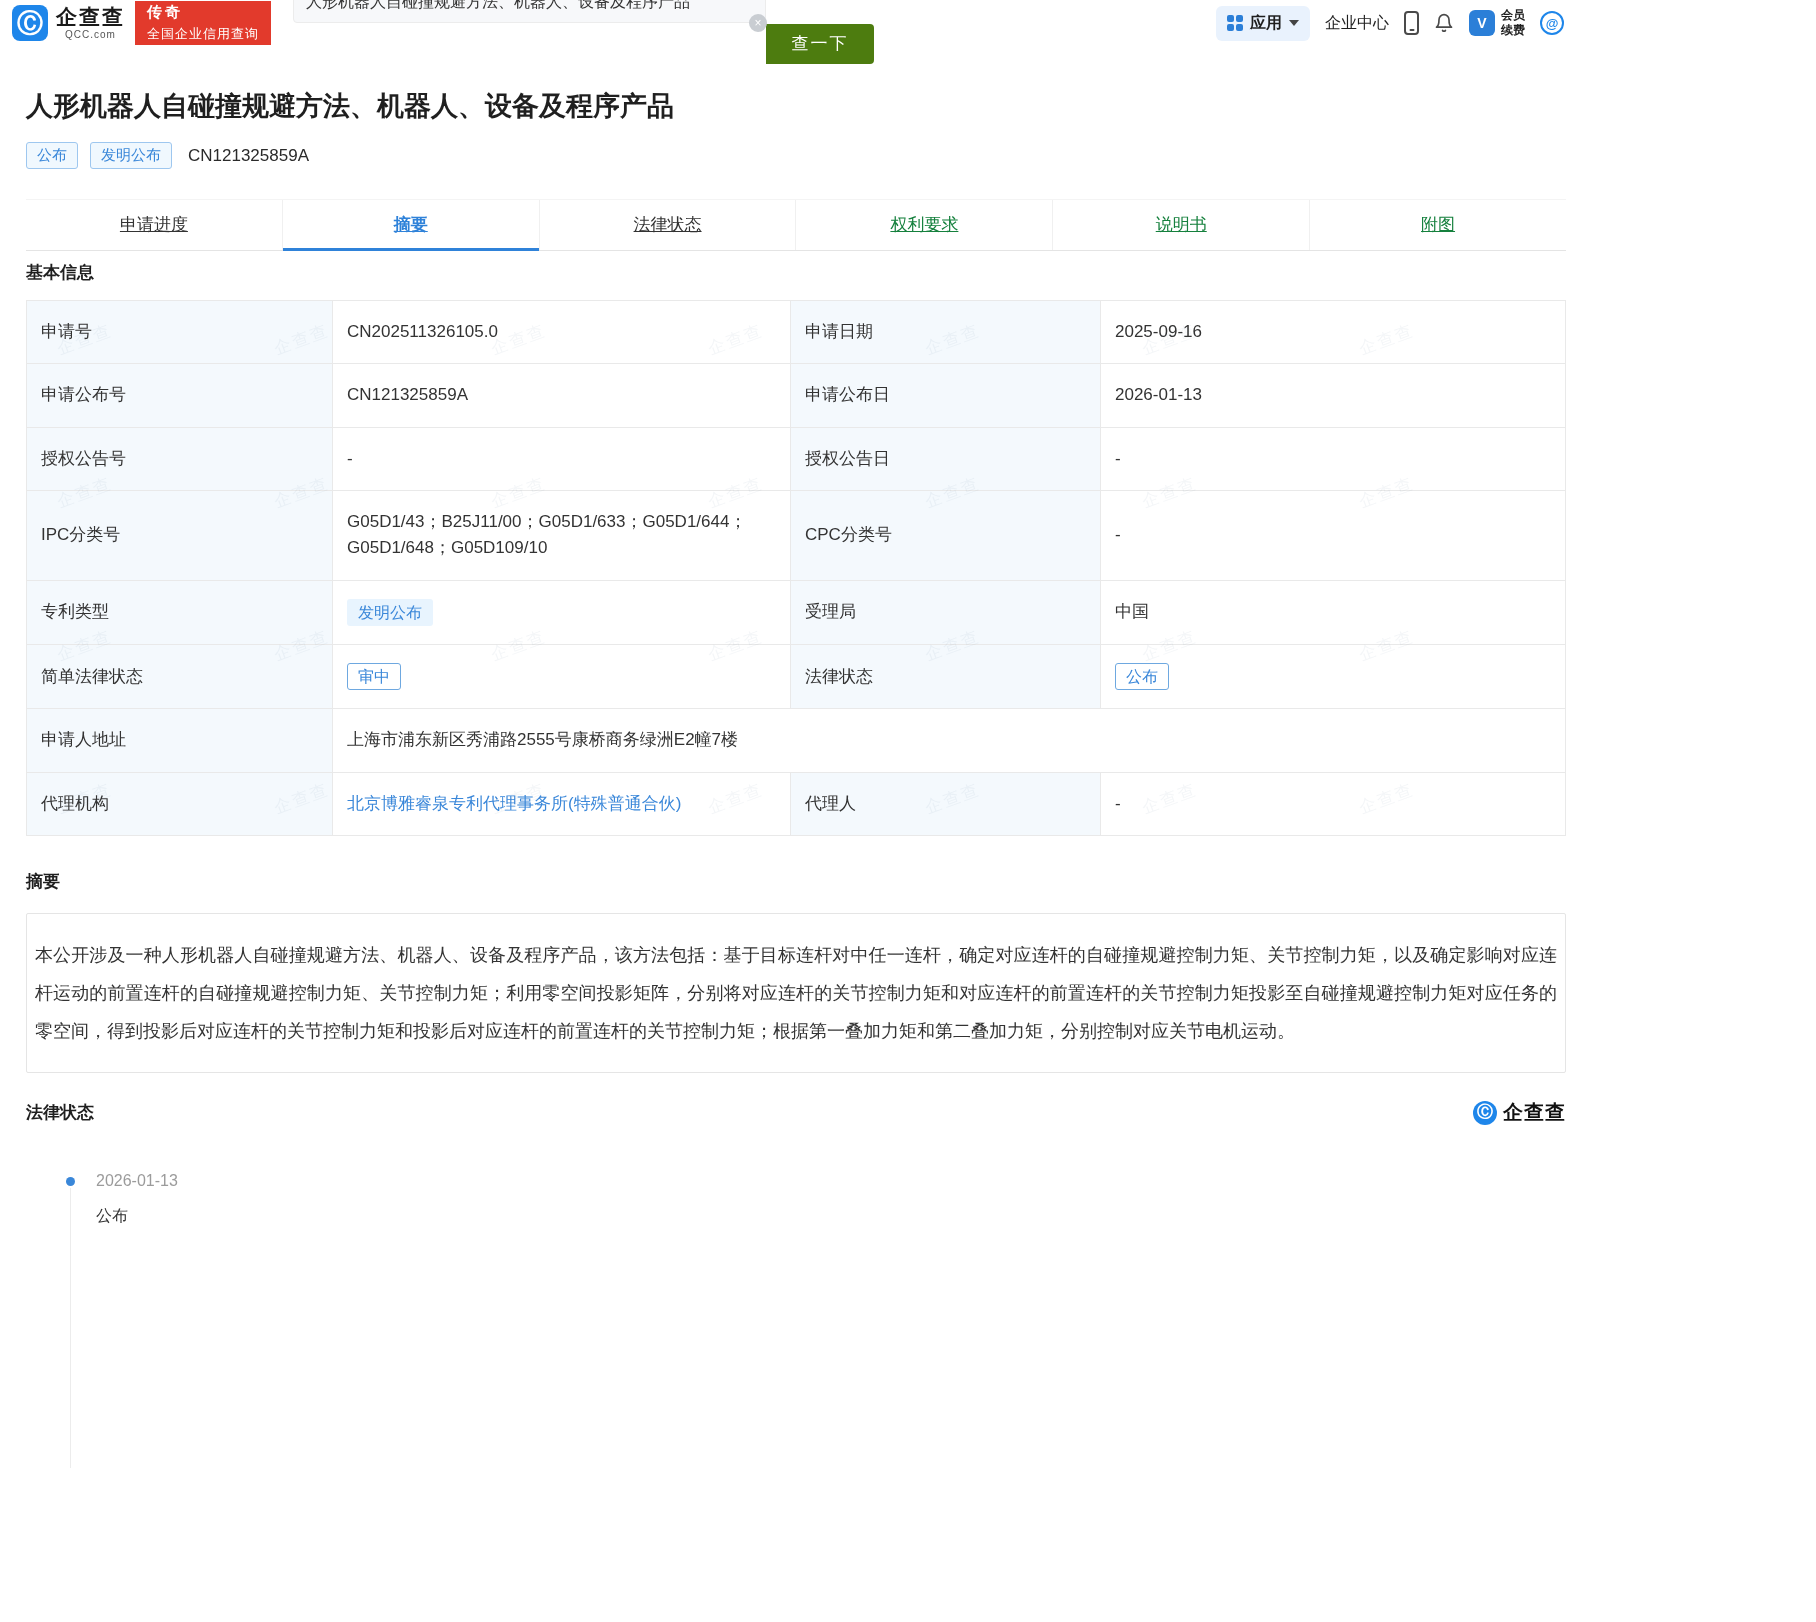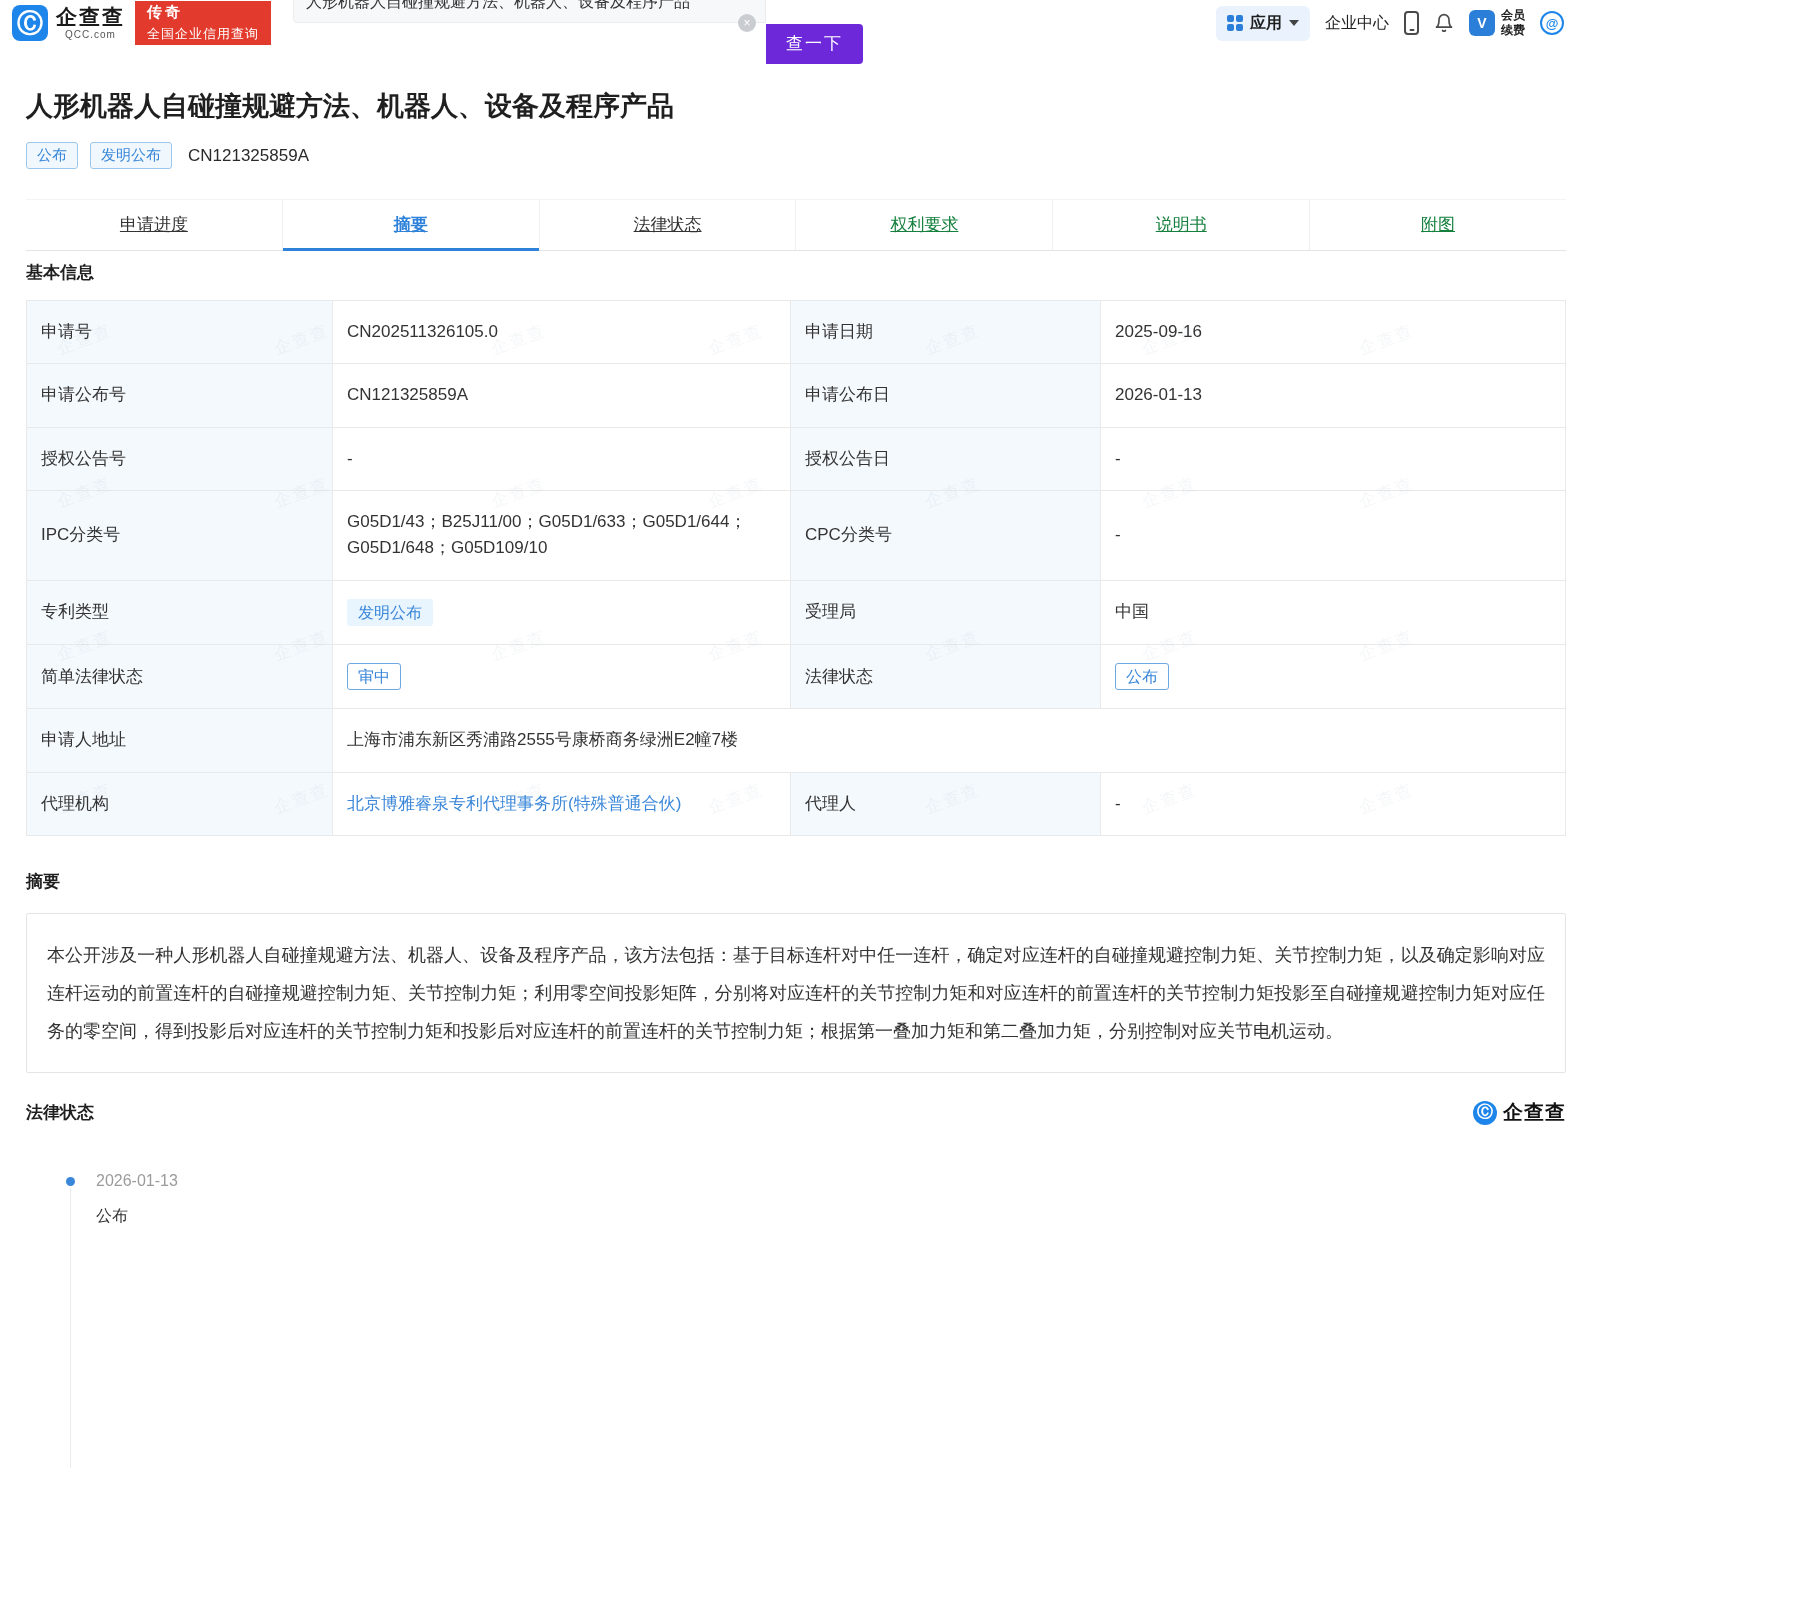--- a/index.html
+++ b/index.html
@@ -35,21 +35,21 @@
     width: 473px; height: 40px; border: 1px solid #ececec; background: #f7f8fa;
     border-radius: 4px 0 0 4px; padding: 0 42px 0 12px; font-size: 16px; color: #333;
     outline: none; font-family: inherit; white-space: nowrap; overflow: hidden;
   }
   .search-clear {
     position: absolute; right: 107px; top: 50%; transform: translateY(-50%);
     width: 18px; height: 18px; border-radius: 50%; background: #c9cdd2; color: #fff;
     font-size: 12px; line-height: 18px; text-align: center; cursor: pointer;
   }
   .search-btn {
-    width: 97px; height: 40px; background: #6d28d9; color: #fff; border: none;
+    width: 108px; height: 40px; background: #4d7c0f; color: #fff; border: none;
     border-radius: 0 4px 4px 0; font-size: 17px; letter-spacing: 2px; cursor: pointer; font-family: inherit; margin-top: 41px;
   }
 
   .nav-right { margin-left: auto; display: flex; align-items: center; gap: 15px; padding-right: 252px; }
   .apps-chip { display: flex; align-items: center; gap: 7px; background: #e9f2fd; border-radius: 6px; padding: 7px 11px; cursor: pointer; }
   .grid-icon { width: 16px; height: 16px; display: grid; grid-template-columns: 1fr 1fr; grid-template-rows: 1fr 1fr; gap: 2px; }
   .grid-icon i { background: #2b7fd8; border-radius: 2px; }
   .apps-label { font-size: 16px; color: #1f1f1f; font-weight: bold; }
   .caret { width: 0; height: 0; border-left: 5px solid transparent; border-right: 5px solid transparent; border-top: 6px solid #444; }
   .enterprise { font-size: 16px; color: #1f1f1f; cursor: pointer; }
@@ -82,21 +82,21 @@
     border: 1px solid #e9e9e9; font-size: 17px; text-align: left; padding: 18px 14px;
     color: #333; vertical-align: middle; line-height: 1.55; font-weight: normal; word-wrap: break-word;
   }
   .info-table th { background: #f4f9fd; }
   .link { color: #3a87d9; cursor: pointer; text-decoration: none; }
   .tag-soft { display: inline-block; background: #e8f4fe; color: #3a87d9; font-size: 16px; padding: 4px 11px; border-radius: 3px; line-height: 1.2; }
   .tag-outline { display: inline-block; border: 1px solid #6ea8e0; color: #3a87d9; background: #fff; font-size: 16px; padding: 3px 10px; border-radius: 3px; line-height: 1.2; }
 
   .abstract-heading { margin-top: 34px; }
   .abstract-box {
-    border: 1px solid #e5e5e5; border-radius: 2px; padding: 22px 20px; margin-top: 20px;
+    border: 1px solid #e5e5e5; border-radius: 2px; padding: 22px 8px; margin-top: 20px;
     font-size: 18px; line-height: 38px; color: #333; text-align: justify;
   }
 
   .legal-header { display: flex; justify-content: space-between; align-items: center; margin-top: 26px; }
   .legal-header .section-heading { margin: 0; }
   .qcc-mini { display: flex; align-items: center; gap: 6px; }
   .qcc-mini-icon { width: 24px; height: 24px; border-radius: 50%; background: #1e86ea; color: #fff; font-size: 16px; font-weight: bold; display: flex; align-items: center; justify-content: center; }
   .qcc-mini-text { font-size: 20px; font-weight: bold; color: #111; letter-spacing: 1px; }
 
   .timeline { margin-top: 46px; position: relative; height: 300px; }

